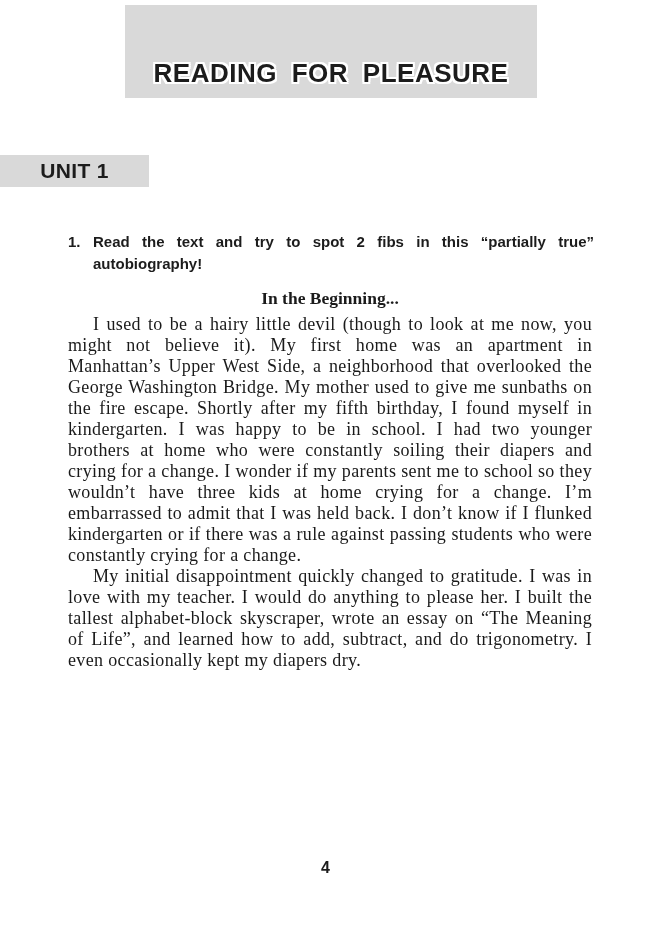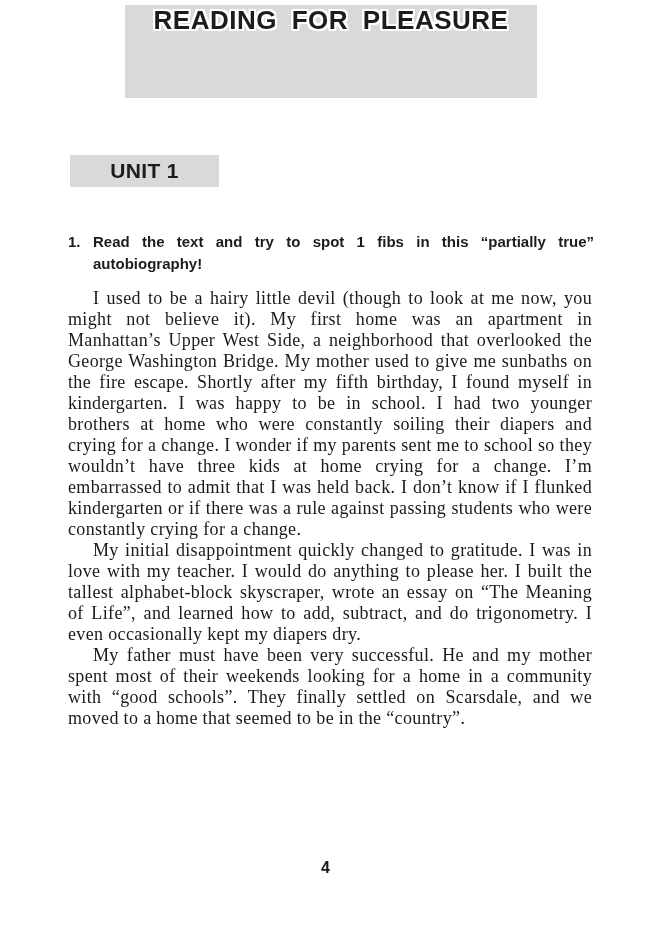--- a/index.html
+++ b/index.html
@@ -18,20 +18,21 @@
 
   
   .banner {
     position: absolute;
     left: 125px;
     top: 5px;
     width: 412px;
     height: 93px;
     background: #d9d9d9;
     display: flex;
+    align-items: flex-end;
     justify-content: center;
     padding-bottom: 9px;
     box-sizing: border-box;
   }
   .banner-title {
     font-family: "Liberation Sans", sans-serif;
     font-weight: bold;
     font-size: 26px;
     letter-spacing: 0.5px;
     word-spacing: 7px;
@@ -47,21 +48,20 @@
   .unit-row {
     position: absolute;
     left: 0;
     top: 155px;
     width: 100%;
     height: 32px;
     display: flex;
     align-items: center;
   }
   .unit-box {
-    margin-left: 70px;
     width: 149px;
     height: 32px;
     background: #d9d9d9;
     display: flex;
     align-items: center;
     justify-content: center;
   }
   .unit-label, .unit-title {
     font-family: "Liberation Sans", sans-serif;
     font-weight: bold;
@@ -153,24 +153,24 @@
 </div>
 
 <div class="unit-row">
   <div class="unit-box">
     <span class="unit-label">UNIT 1</span>
   </div>
 </div>
 
 <div class="exercise">
   <span class="exercise-number">1.</span>
-  <div class="exercise-text">Read the text and try to spot 1 fibs in this “partially true” autobiography!</div>
+  <div class="exercise-text">Read the text and try to spot 2 fibs in this “partially true” autobiography!</div>
 </div>
 
 <div class="article">
 
+  <div class="section-heading">In the Beginning...</div>
   <p>I used to be a hairy little devil (though to look at me now, you might not believe it). My first home was an apartment in Manhattan’s Upper West Side, a neighborhood that overlooked the George Washington Bridge. My mother used to give me sunbaths on the fire escape. Shortly after my fifth birthday, I found myself in kindergarten. I was happy to be in school. I had two younger brothers at home who were constantly soiling their diapers and crying for a change. I wonder if my parents sent me to school so they wouldn’t have three kids at home crying for a change. I’m embarrassed to admit that I was held back. I don’t know if I flunked kindergarten or if there was a rule against passing students who were constantly crying for a change.</p>
   <p>My initial disappointment quickly changed to gratitude. I was in love with my teacher. I would do anything to please her. I built the tallest alphabet-block skyscraper, wrote an essay on “The Meaning of Life”, and learned how to add, subtract, and do trigonometry. I even occasionally kept my diapers dry.</p>
 
-  <p>My father must have been very successful. He and my mother spent most of their weekends looking for a home in a community with “good schools”. They finally settled on Scarsdale, and we moved to a home that seemed to be in the “country”.</p>
 </div>
 
 <div class="folio">4</div>
 
 </body></html>

